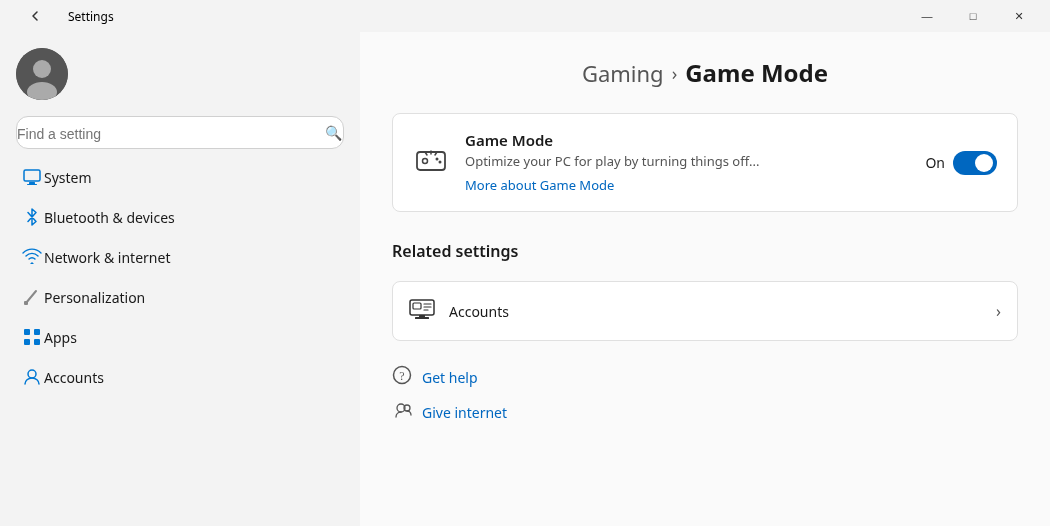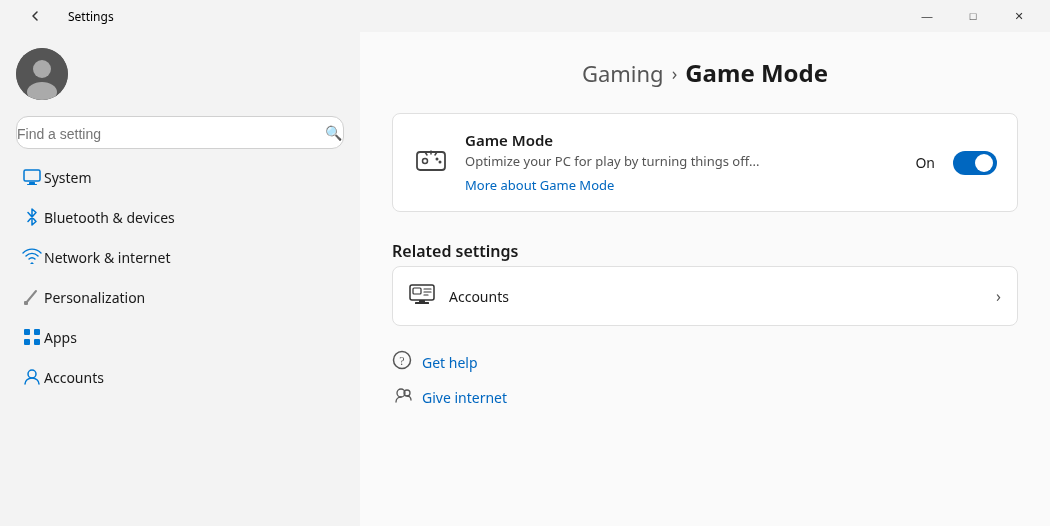--- a/index.html
+++ b/index.html
@@ -193,21 +193,21 @@
     .setting-card-link {
       font-size: 13px;
       color: #0067c0;
       text-decoration: none;
       cursor: pointer;
     }
 
     .toggle-area {
       display: flex;
       align-items: center;
-      gap: 18px;
+      gap: 8px;
       flex-shrink: 0;
     }
     .toggle-label {
       font-size: 14px;
       color: #1a1a1a;
     }
     .toggle {
       width: 44px;
       height: 24px;
       background: #0067c0;
@@ -225,21 +225,21 @@
       top: 3px;
       right: 4px;
       transition: right 0.2s;
     }
 
     
     .section-title {
       font-size: 16px;
       font-weight: 600;
       color: #1a1a1a;
-      margin-bottom: 4px;
+      margin-bottom: 19px;
     }
     .related-card {
       background: white;
       border: 1px solid #e0e0e0;
       border-radius: 8px;
       display: flex;
       align-items: center;
       padding: 14px 16px;
       cursor: pointer;
       margin-bottom: 24px;

